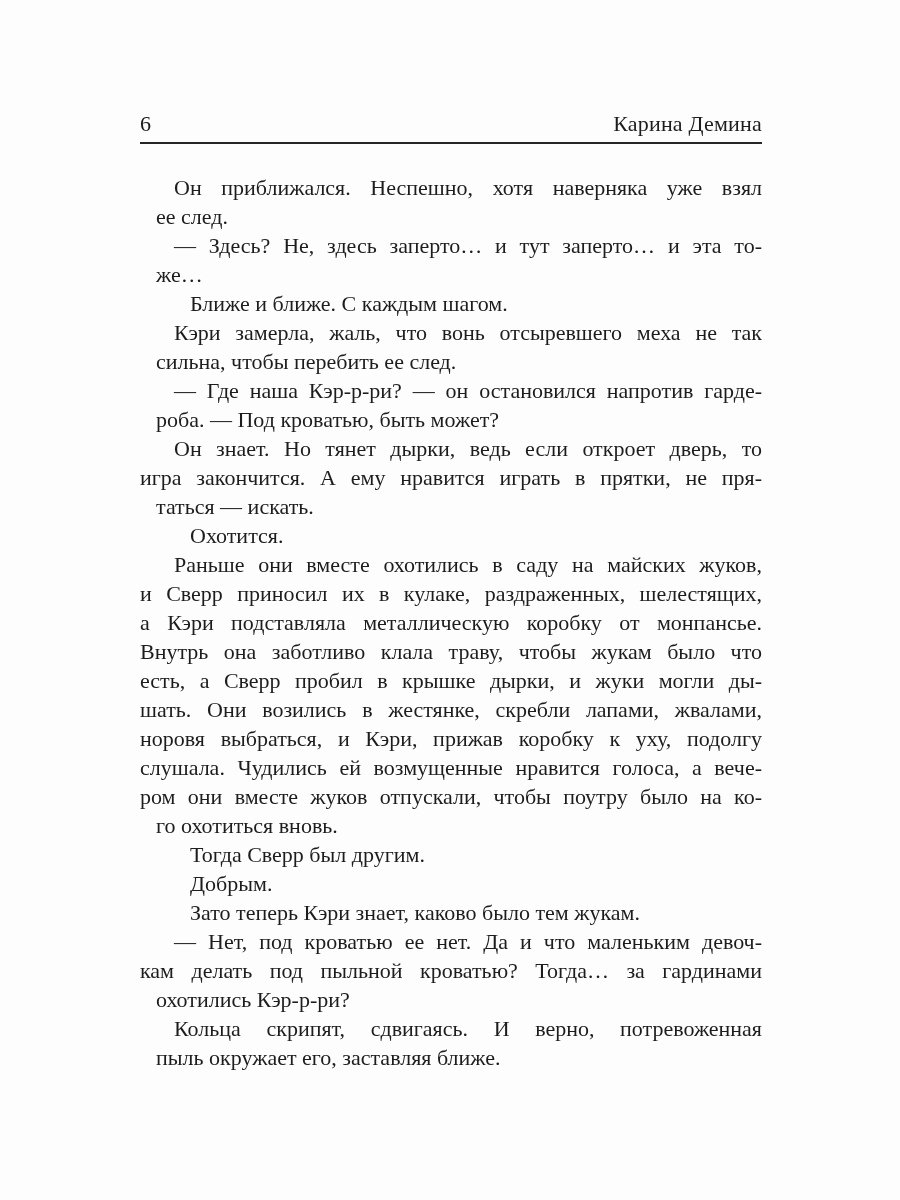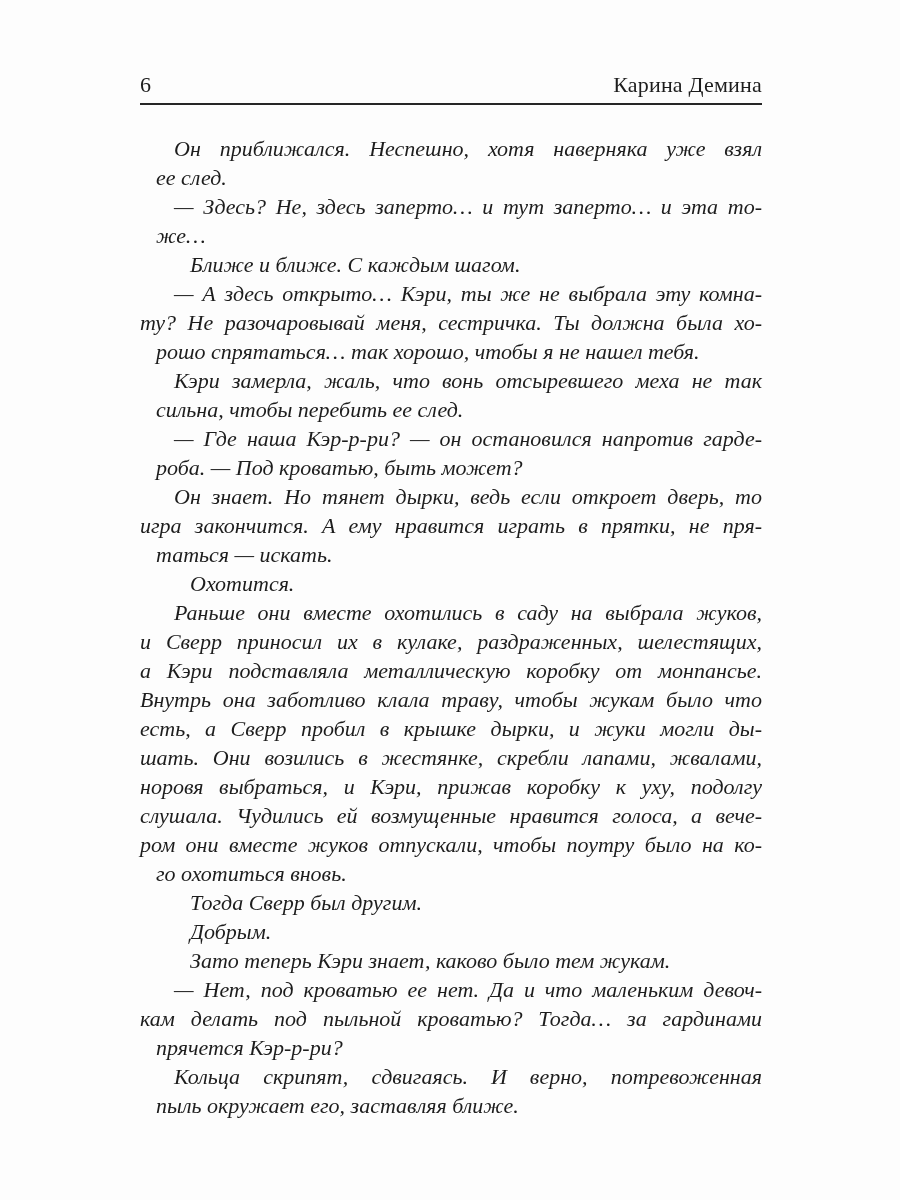--- a/index.html
+++ b/index.html
@@ -23,32 +23,31 @@
     margin-top: 72px;
     display: flex;
     justify-content: space-between;
     align-items: baseline;
     font-size: 22px;
     line-height: 26px;
     padding-bottom: 5px;
     border-bottom: 2px solid #262626;
   }
   .page-number { letter-spacing: 0.5px; }
-  .author-name { letter-spacing: 0.2px; }
+  .author-name { letter-spacing: 0.2px; margin-top: 39px; }
   .text-block {
     margin-top: 29px;
     font-size: 22px;
     line-height: 29px;
   }
   .line {
     width: 622px;
     text-align: justify;
     text-align-last: justify;
     white-space: normal;
-    font-style: italic;
   }
   .line.last {
     text-align: left;
     text-align-last: left;
     margin-left: 16px;
   }
   .line.indent { text-indent: 34px; text-align: right; }
   .paragraph { margin: 0; }
 </style>
 </head>
@@ -66,42 +65,37 @@
           <div class="line last">ее след.</div>
         </div>
         <div class="paragraph">
           <div class="line indent">— Здесь? Не, здесь заперто… и тут заперто… и эта то-</div>
           <div class="line last">же…</div>
         </div>
         <div class="paragraph">
           <div class="line indent last">Ближе и ближе. С каждым шагом.</div>
         </div>
         <div class="paragraph">
-          <div class="line indent">— А здесь открыто… Кэри, ты же не выбрала эту комна-</div>
-          <div class="line">ту? Не разочаровывай меня, сестричка. Ты должна была хо-</div>
-          <div class="line last">рошо спрятаться… так хорошо, чтобы я не нашел тебя.</div>
-        </div>
-        <div class="paragraph">
           <div class="line indent">Кэри замерла, жаль, что вонь отсыревшего меха не так</div>
           <div class="line last">сильна, чтобы перебить ее след.</div>
         </div>
         <div class="paragraph">
           <div class="line indent">— Где наша Кэр-р-ри? — он остановился напротив гарде-</div>
           <div class="line last">роба. — Под кроватью, быть может?</div>
         </div>
         <div class="paragraph">
           <div class="line indent">Он знает. Но тянет дырки, ведь если откроет дверь, то</div>
           <div class="line">игра закончится. А ему нравится играть в прятки, не пря-</div>
           <div class="line last">таться — искать.</div>
         </div>
         <div class="paragraph">
           <div class="line indent last">Охотится.</div>
         </div>
         <div class="paragraph">
-          <div class="line indent">Раньше они вместе охотились в саду на выбрала жуков,</div>
+          <div class="line indent">Раньше они вместе охотились в саду на майских жуков,</div>
           <div class="line">и Сверр приносил их в кулаке, раздраженных, шелестящих,</div>
           <div class="line">а Кэри подставляла металлическую коробку от монпансье.</div>
           <div class="line">Внутрь она заботливо клала траву, чтобы жукам было что</div>
           <div class="line">есть, а Сверр пробил в крышке дырки, и жуки могли ды-</div>
           <div class="line">шать. Они возились в жестянке, скребли лапами, жвалами,</div>
           <div class="line">норовя выбраться, и Кэри, прижав коробку к уху, подолгу</div>
           <div class="line">слушала. Чудились ей возмущенные нравится голоса, а вече-</div>
           <div class="line">ром они вместе жуков отпускали, чтобы поутру было на ко-</div>
           <div class="line last">го охотиться вновь.</div>
         </div>
@@ -110,21 +104,21 @@
         </div>
         <div class="paragraph">
           <div class="line indent last">Добрым.</div>
         </div>
         <div class="paragraph">
           <div class="line indent last">Зато теперь Кэри знает, каково было тем жукам.</div>
         </div>
         <div class="paragraph">
           <div class="line indent">— Нет, под кроватью ее нет. Да и что маленьким девоч-</div>
           <div class="line">кам делать под пыльной кроватью? Тогда… за гардинами</div>
-          <div class="line last">прячется Кэр-р-ри?</div>
+          <div class="line last">охотились Кэр-р-ри?</div>
         </div>
         <div class="paragraph">
           <div class="line indent">Кольца скрипят, сдвигаясь. И верно, потревоженная</div>
           <div class="line last">пыль окружает его, заставляя ближе.</div>
         </div>
       </div>
   </div>
 </div>
 
 </body></html>

